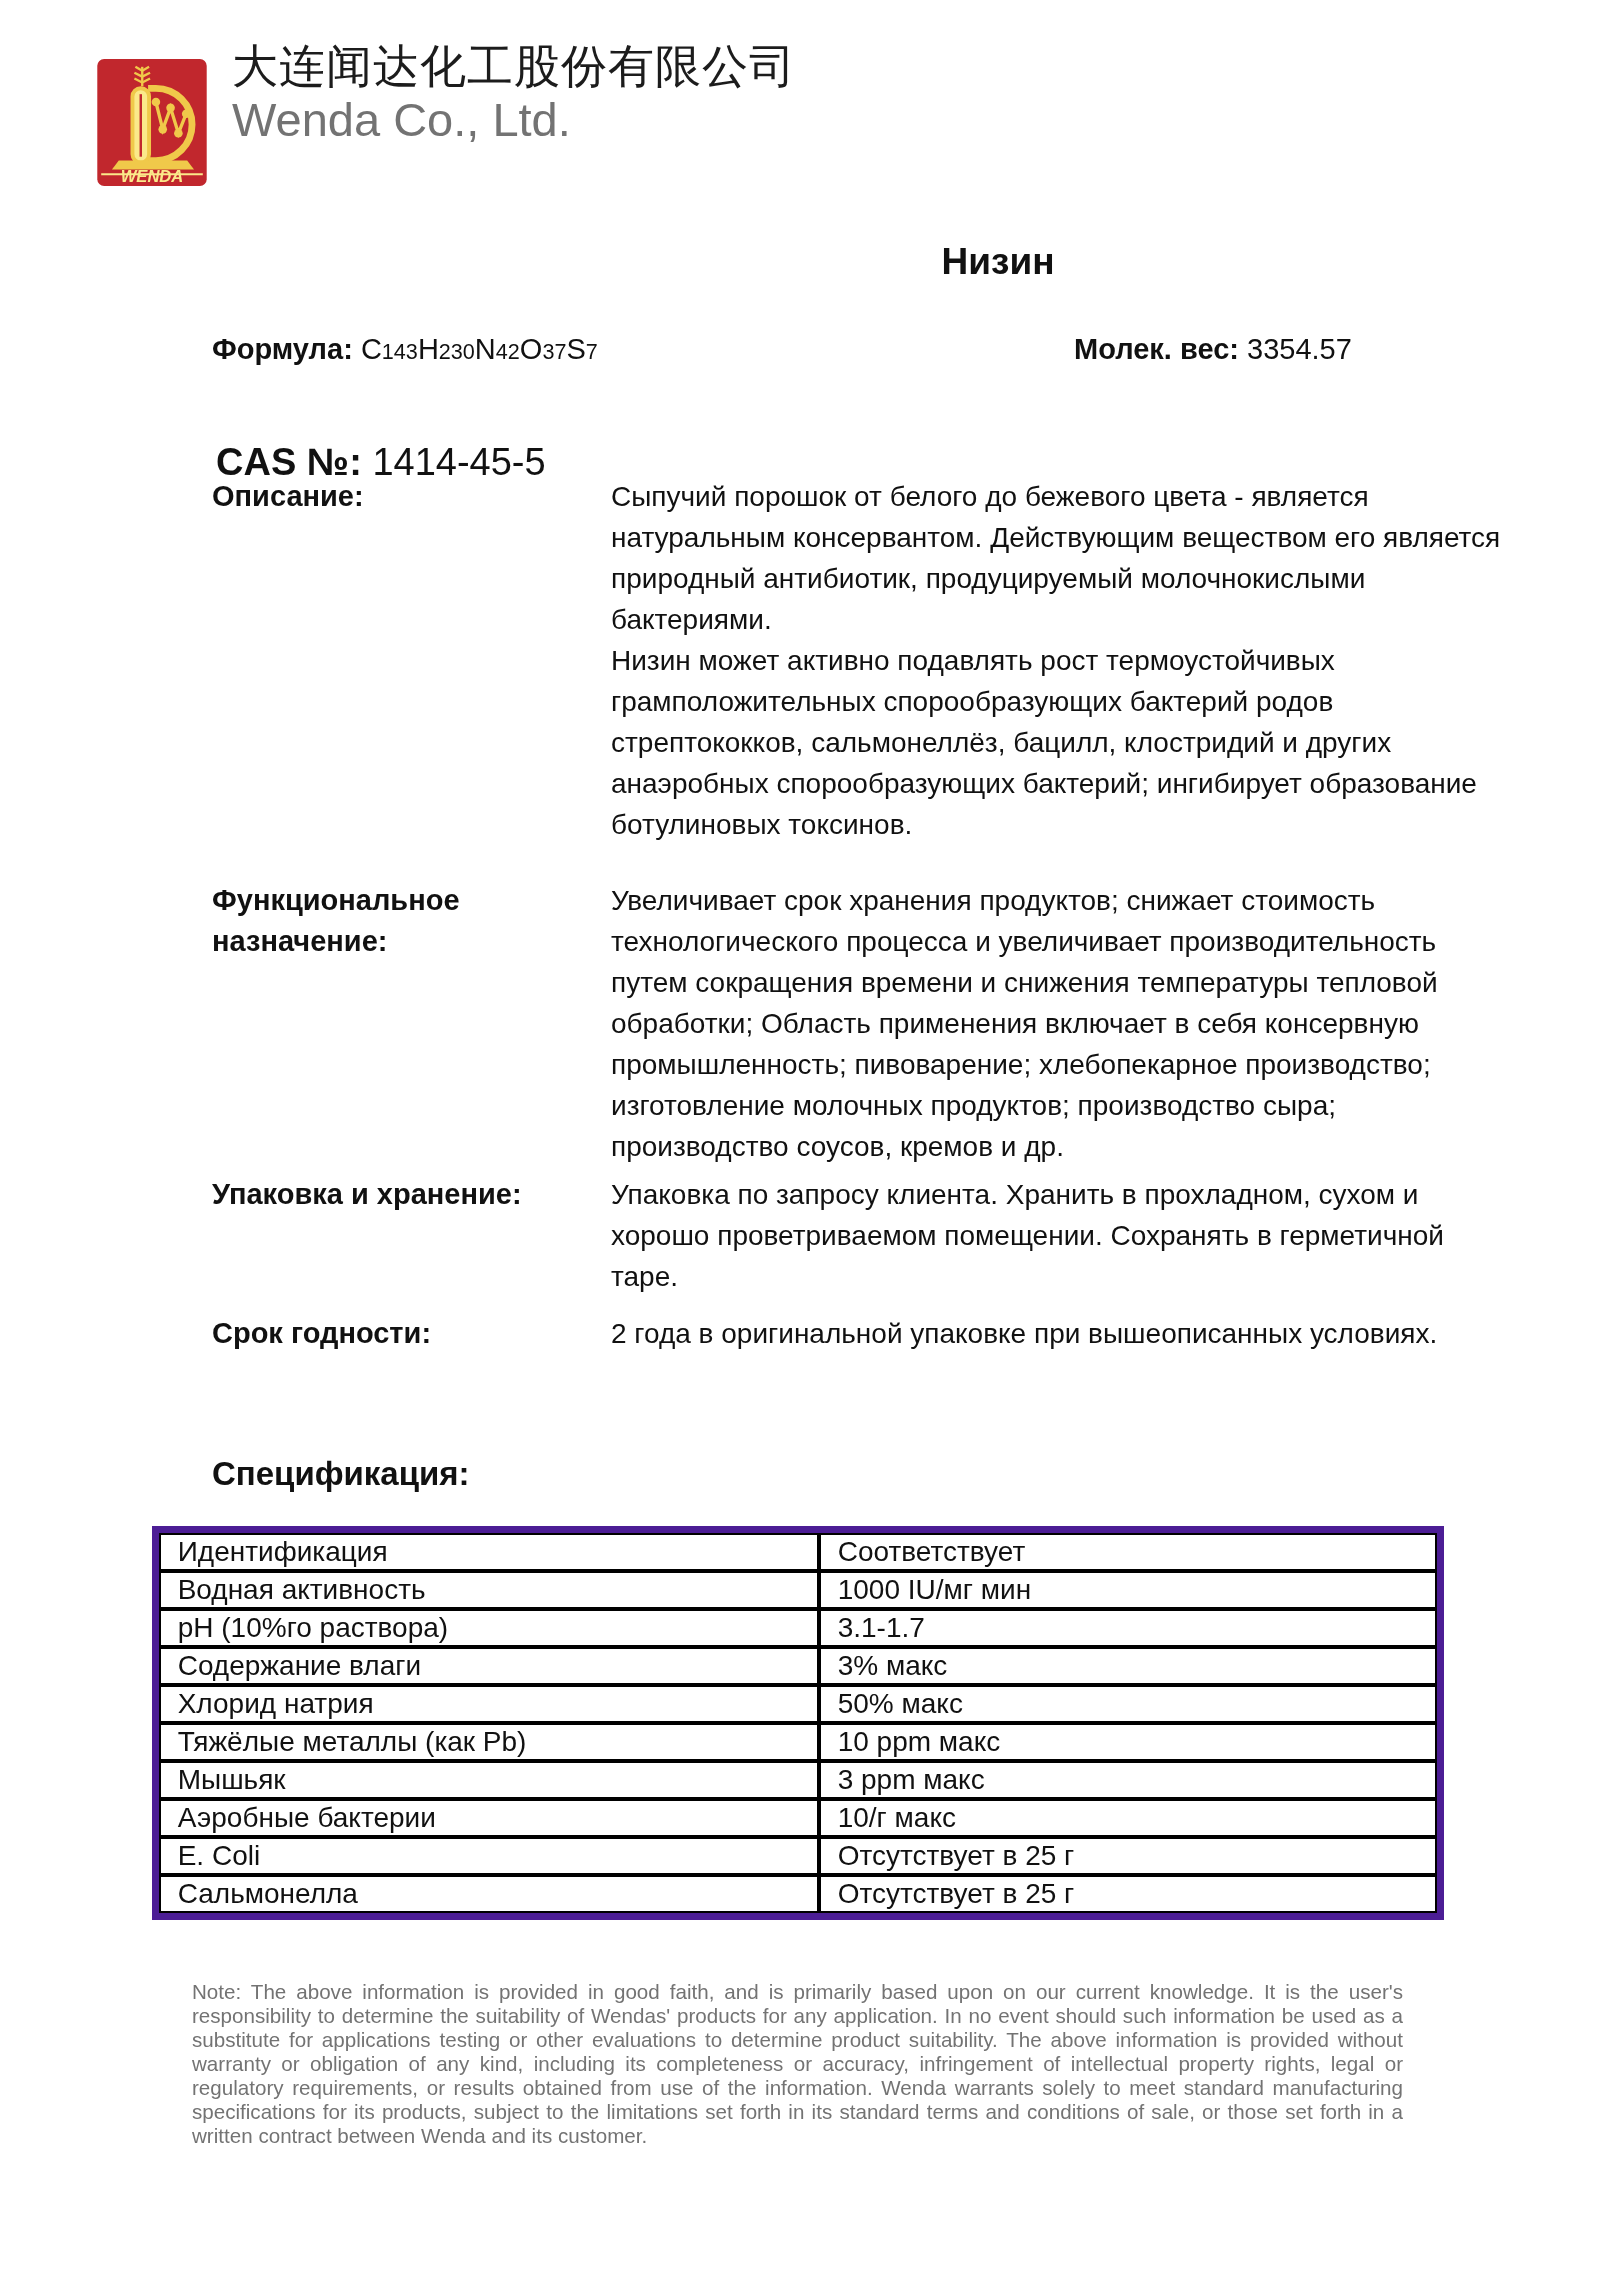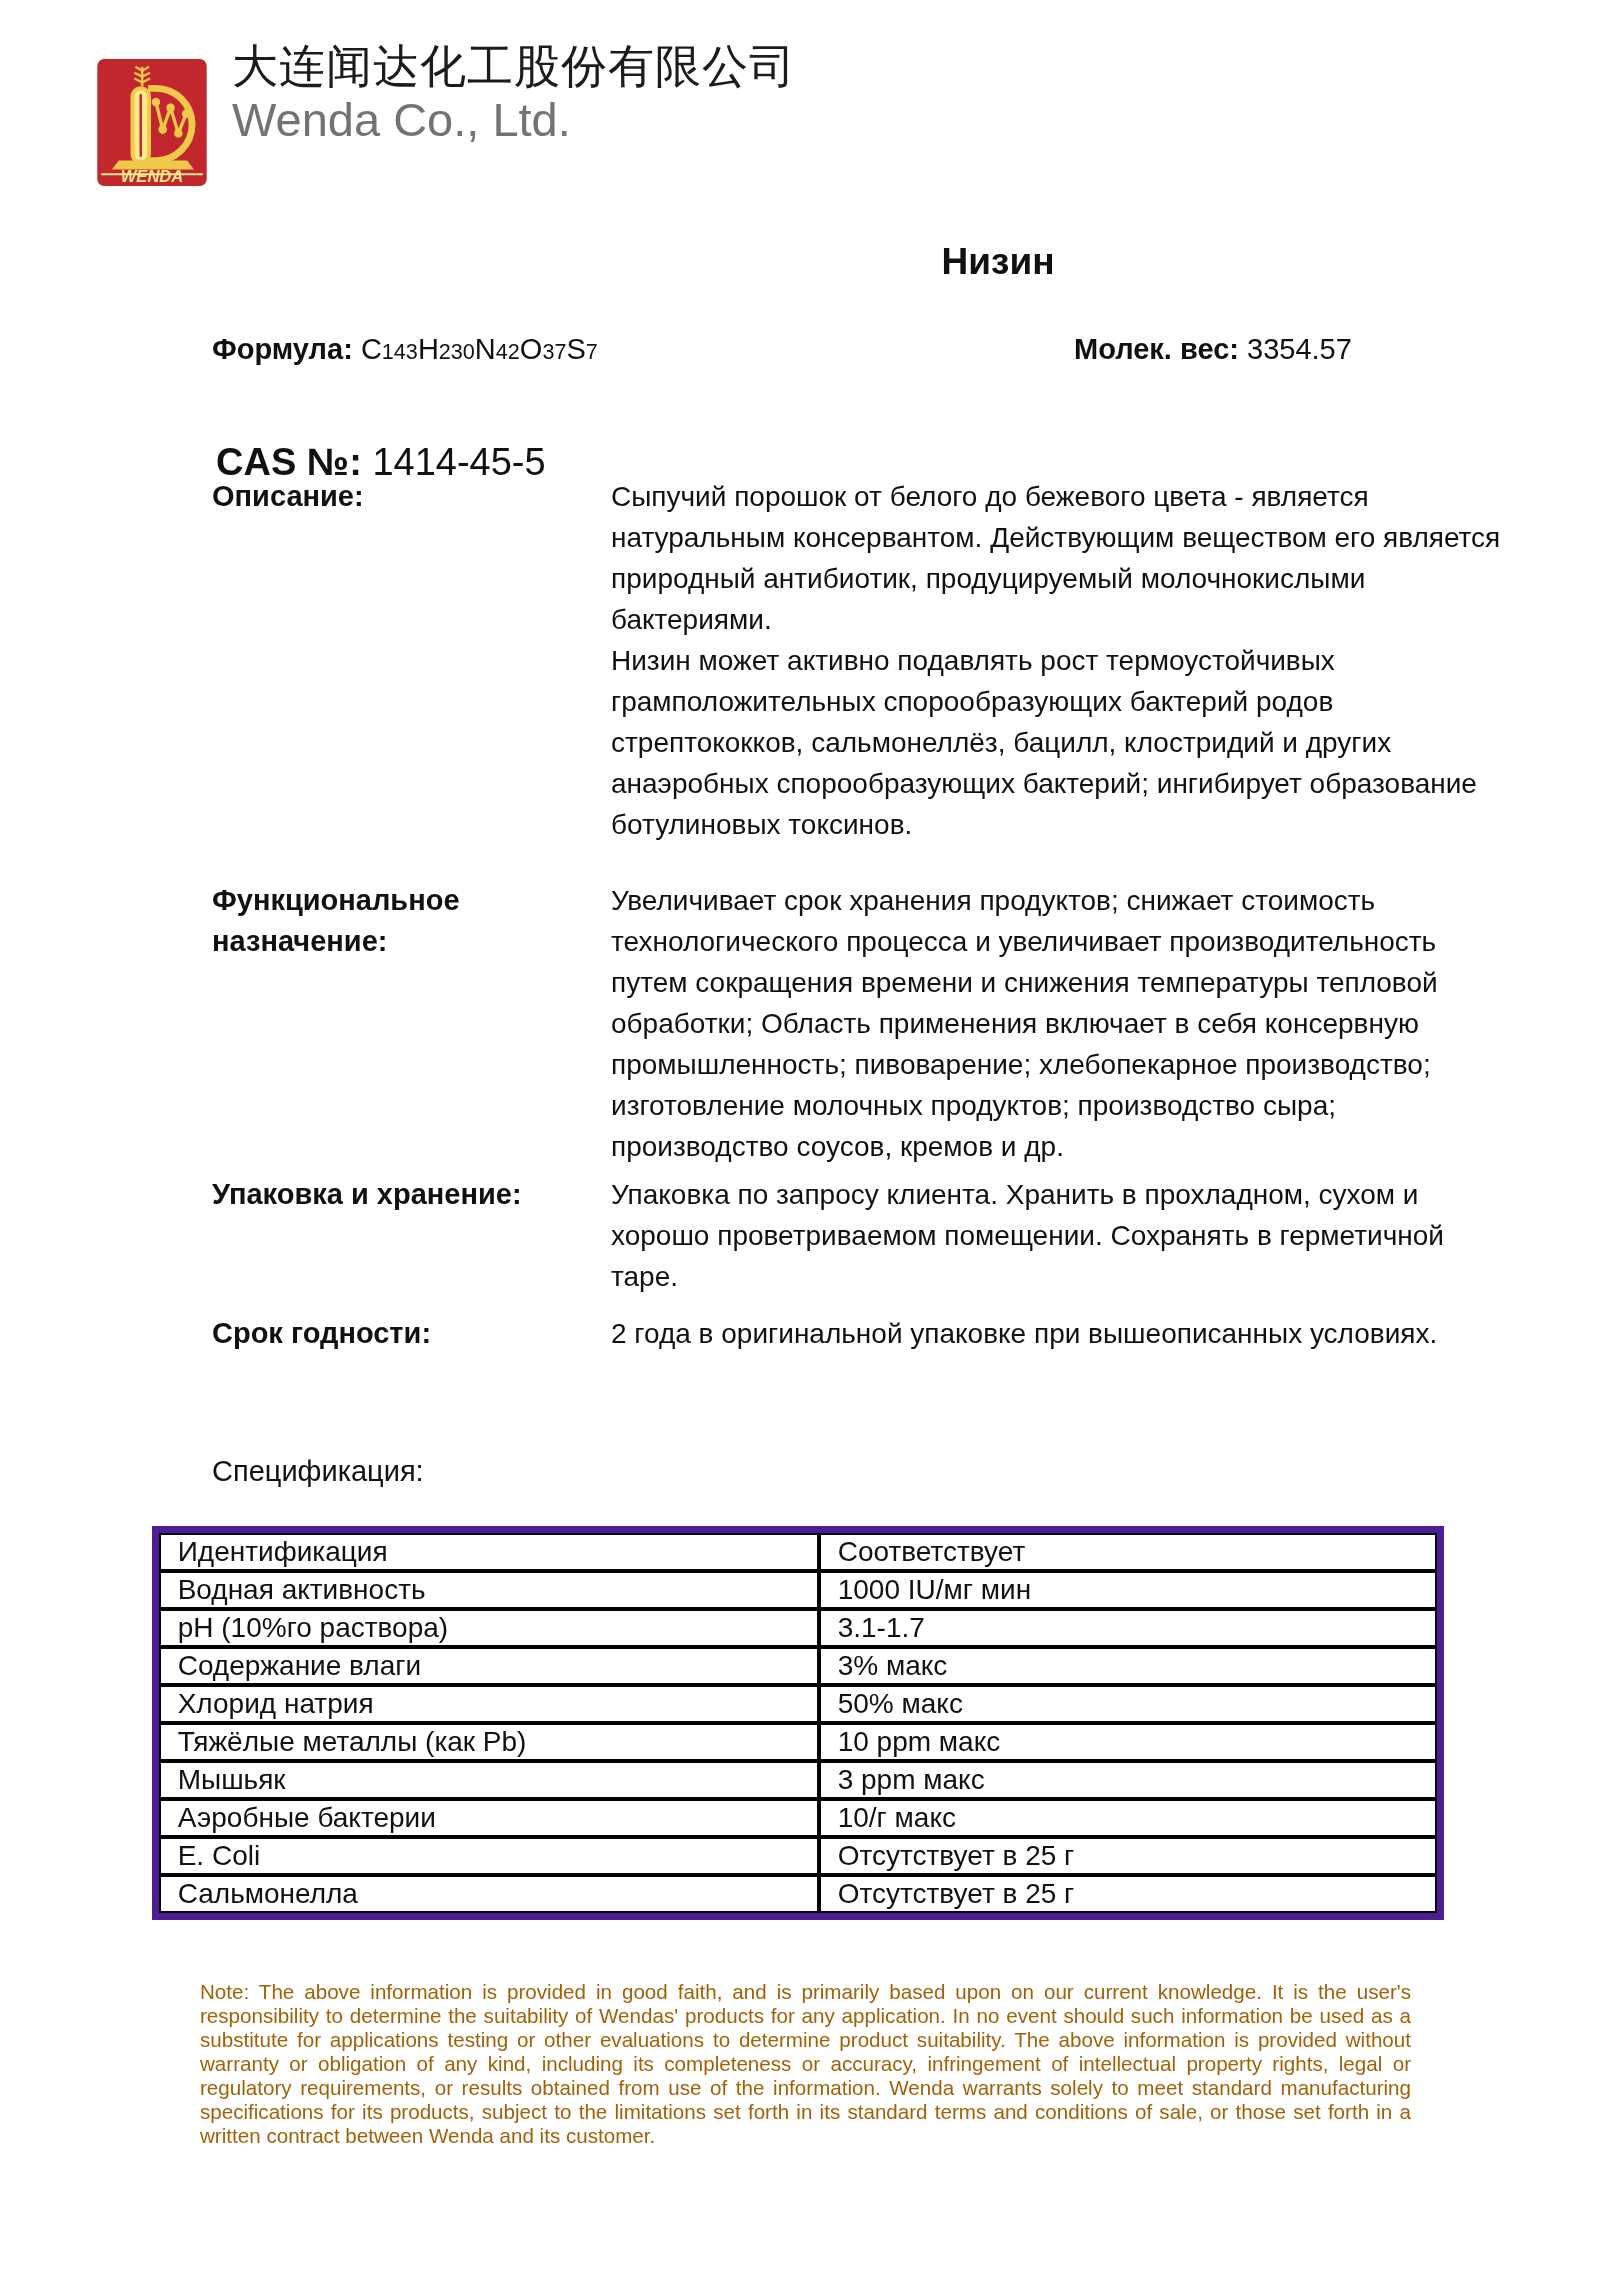--- a/index.html
+++ b/index.html
@@ -31,26 +31,26 @@
   .section { position: absolute; left: 212px; width: 1304px; }
   .sec-label { position: absolute; left: 0; top: 0; width: 392px; font-weight: 700; font-size: 29px; line-height: 41px; }
   .sec-body { position: absolute; left: 399px; top: 0; width: 898px; font-size: 28px; line-height: 41px; }
   .sec-body p { margin: 0; }
   .section-description { top: 476px; }
   .section-function { top: 880px; }
   .section-packaging { top: 1174px; }
   .section-shelf { top: 1313px; }
 
   
-  .spec-heading { position: absolute; left: 212px; top: 1455px; font-size: 29px; font-weight: 400; }
+  .spec-heading { position: absolute; left: 212px; top: 1455px; font-size: 33px; font-weight: 700; }
   table.spec { position: absolute; left: 152px; top: 1526px; width: 1278px; border-collapse: separate; border-spacing: 0; table-layout: fixed; border: 7px solid #4c1d95; }
   table.spec td { border: 2px solid #000; height: 32px; padding: 1px 7.8px 1px 16.7px; font-size: 28px; vertical-align: middle; overflow: hidden; white-space: nowrap; }
 
   
-  .note { position: absolute; left: 200px; top: 1959px; width: 1211px; font-size: 20.6px; line-height: 24px; text-align: justify; color: #a16207; }
+  .note { position: absolute; left: 192px; top: 1959px; width: 1211px; font-size: 20.6px; line-height: 24px; text-align: justify; color: #737373; }
 </style>
 </head>
 <body>
 
 <div class="page">
 
   <svg class="logo" viewBox="0 0 112 130" xmlns="http://www.w3.org/2000/svg">
     <rect x="0" y="0" width="112" height="130" rx="7" fill="#c1272d"></rect>
 
     <g stroke="#f0c94a" stroke-width="2.4" fill="none">

